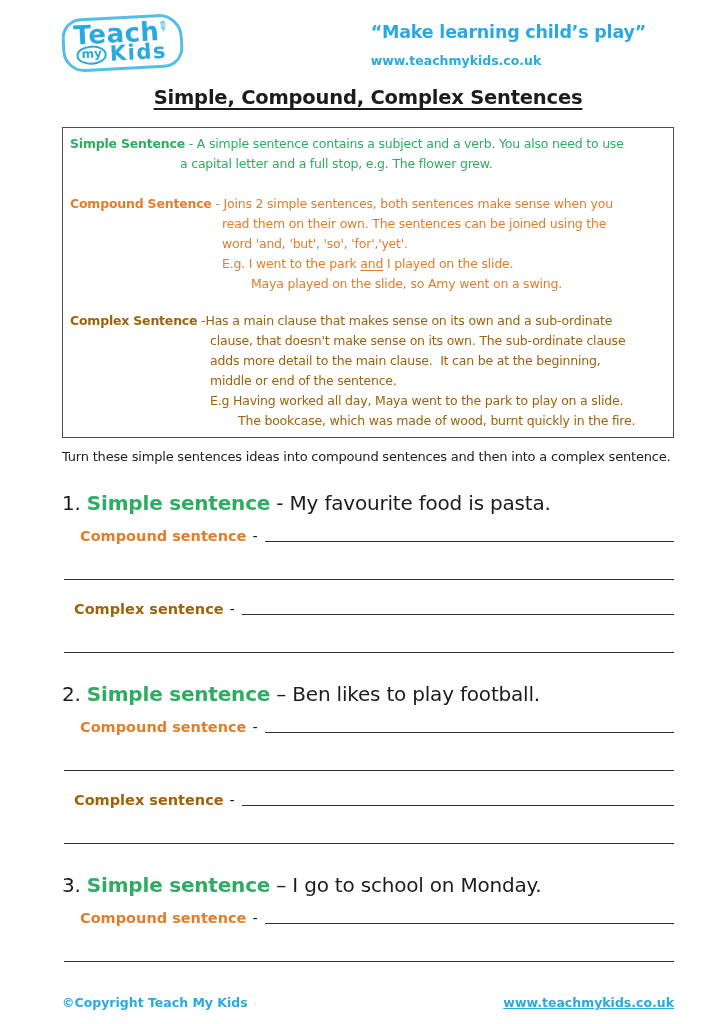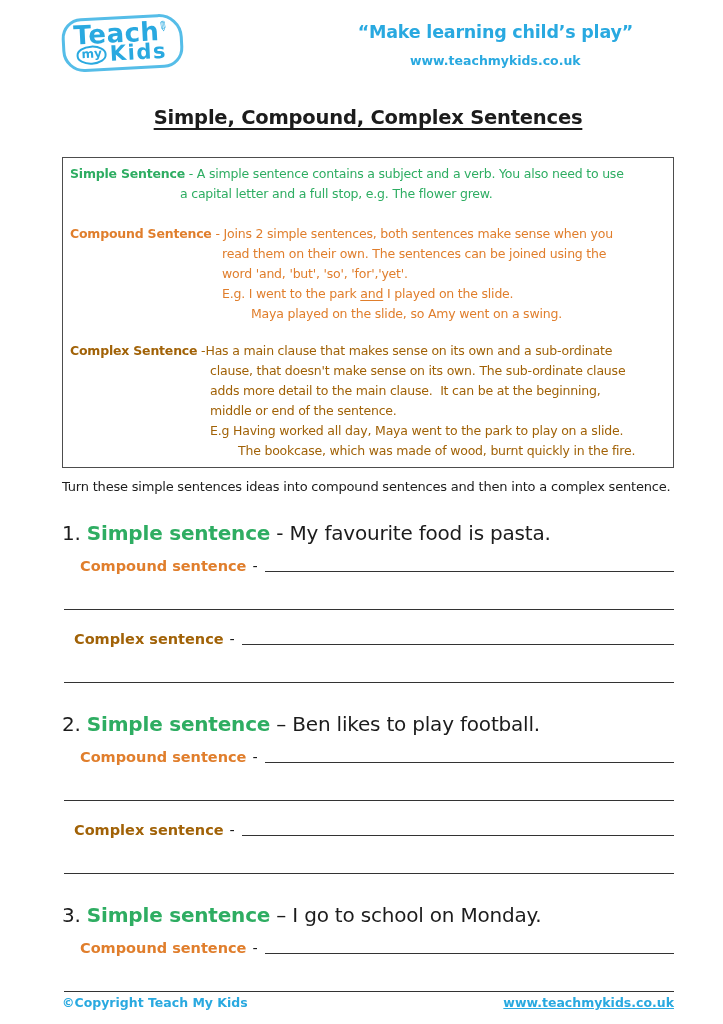--- a/index.html
+++ b/index.html
@@ -12,30 +12,30 @@
 
   
   .hdr { display:flex; justify-content:space-between; align-items:flex-start; height:68px; }
   .logo { transform:rotate(-3deg); color:#29A9E0; font-weight:bold; margin-top:2px; }
   .logo-badge { display:inline-block; background:#fff; border:3px solid #55BDE8; border-radius:20px 24px 20px 22px; padding:1px 9px 3px; }
   .logo-teach { font-size:26px; line-height:1; letter-spacing:0.5px; }
   .logo-pencil { font-size:13px; position:relative; top:-9px; left:-2px; display:inline-block; transform:rotate(40deg); }
   .logo-row2 { display:flex; align-items:center; gap:3px; margin-top:-3px; padding-left:2px; }
   .logo-my { font-size:12px; border:2px solid #29A9E0; border-radius:50%; padding:0px 3px 1px; line-height:1.1; }
   .logo-kids { font-size:21px; letter-spacing:1.5px; line-height:1; }
-  .hdr-right { text-align:center; margin-top:8px; margin-right:41px; }
+  .hdr-right { text-align:left; margin-top:8px; margin-right:28px; }
   .tagline { color:#29A9E0; font-weight:bold; font-size:17.5px; letter-spacing:-0.2px; }
   .hdr-site { color:#29A9E0; font-weight:bold; font-size:12.5px; margin-top:11px; }
 
   
   .title { text-align:center; font-size:19.5px; font-weight:bold; letter-spacing:-0.2px;
-    text-decoration:underline; text-underline-offset:4px; text-decoration-thickness:2px; margin-top:24px; }
+    text-decoration:underline; text-underline-offset:4px; text-decoration-thickness:2px; margin-top:4px; }
 
   
-  .def-box { border:1.5px solid #4d4d4d; margin-top:28px; padding:6px 6px 6px 7px;
+  .def-box { border:1.5px solid #4d4d4d; margin-top:18px; padding:6px 6px 6px 7px;
     font-size:12.5px; letter-spacing:-0.2px; }
   .dline { line-height:20px; white-space:pre-wrap; }
   .dlabel { font-weight:bold; }
   .def-simple { margin-top:0; }
   .def-compound { margin-top:20px; }
   .def-complex { margin-top:17px; }
   .c-green { color:#2EAD62; }
   .c-orange { color:#E07E2C; }
   .c-blue { color:#a16207; }
   .ind-s  { padding-left:110px; }

